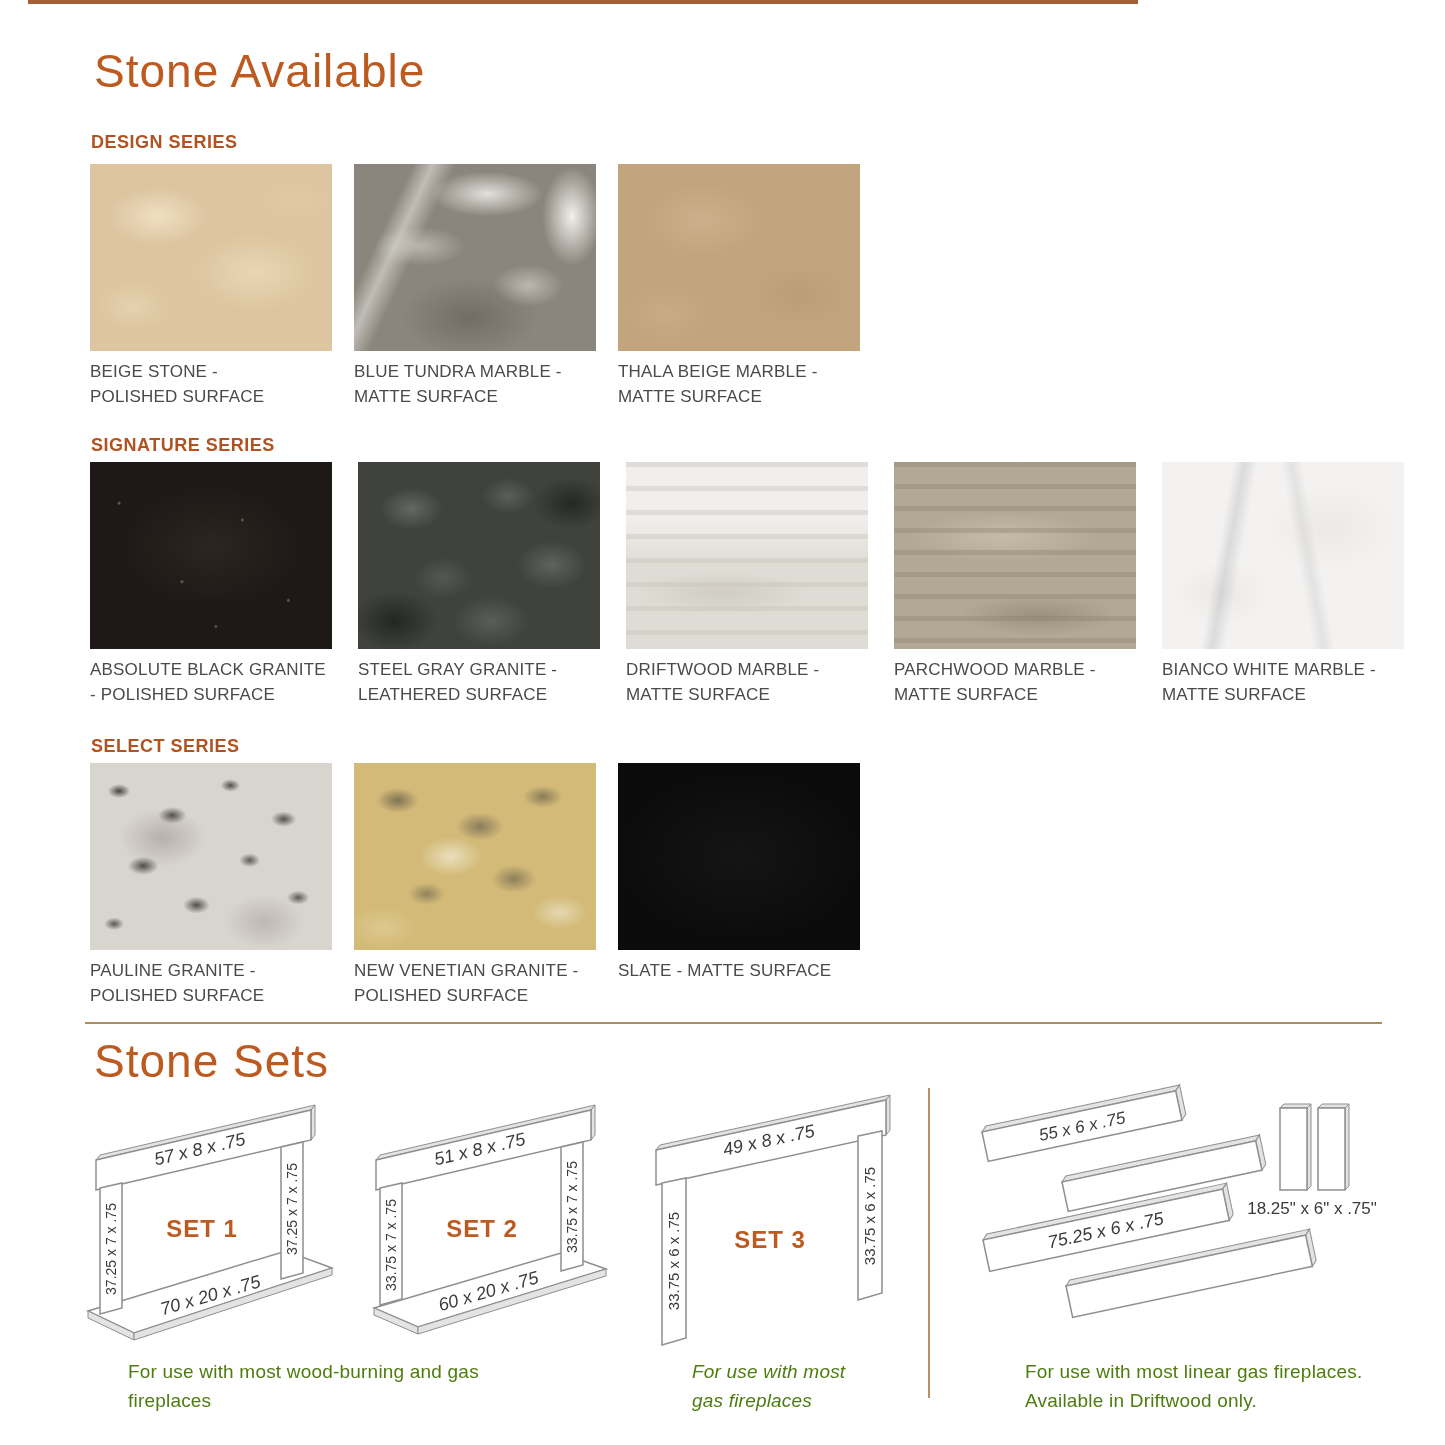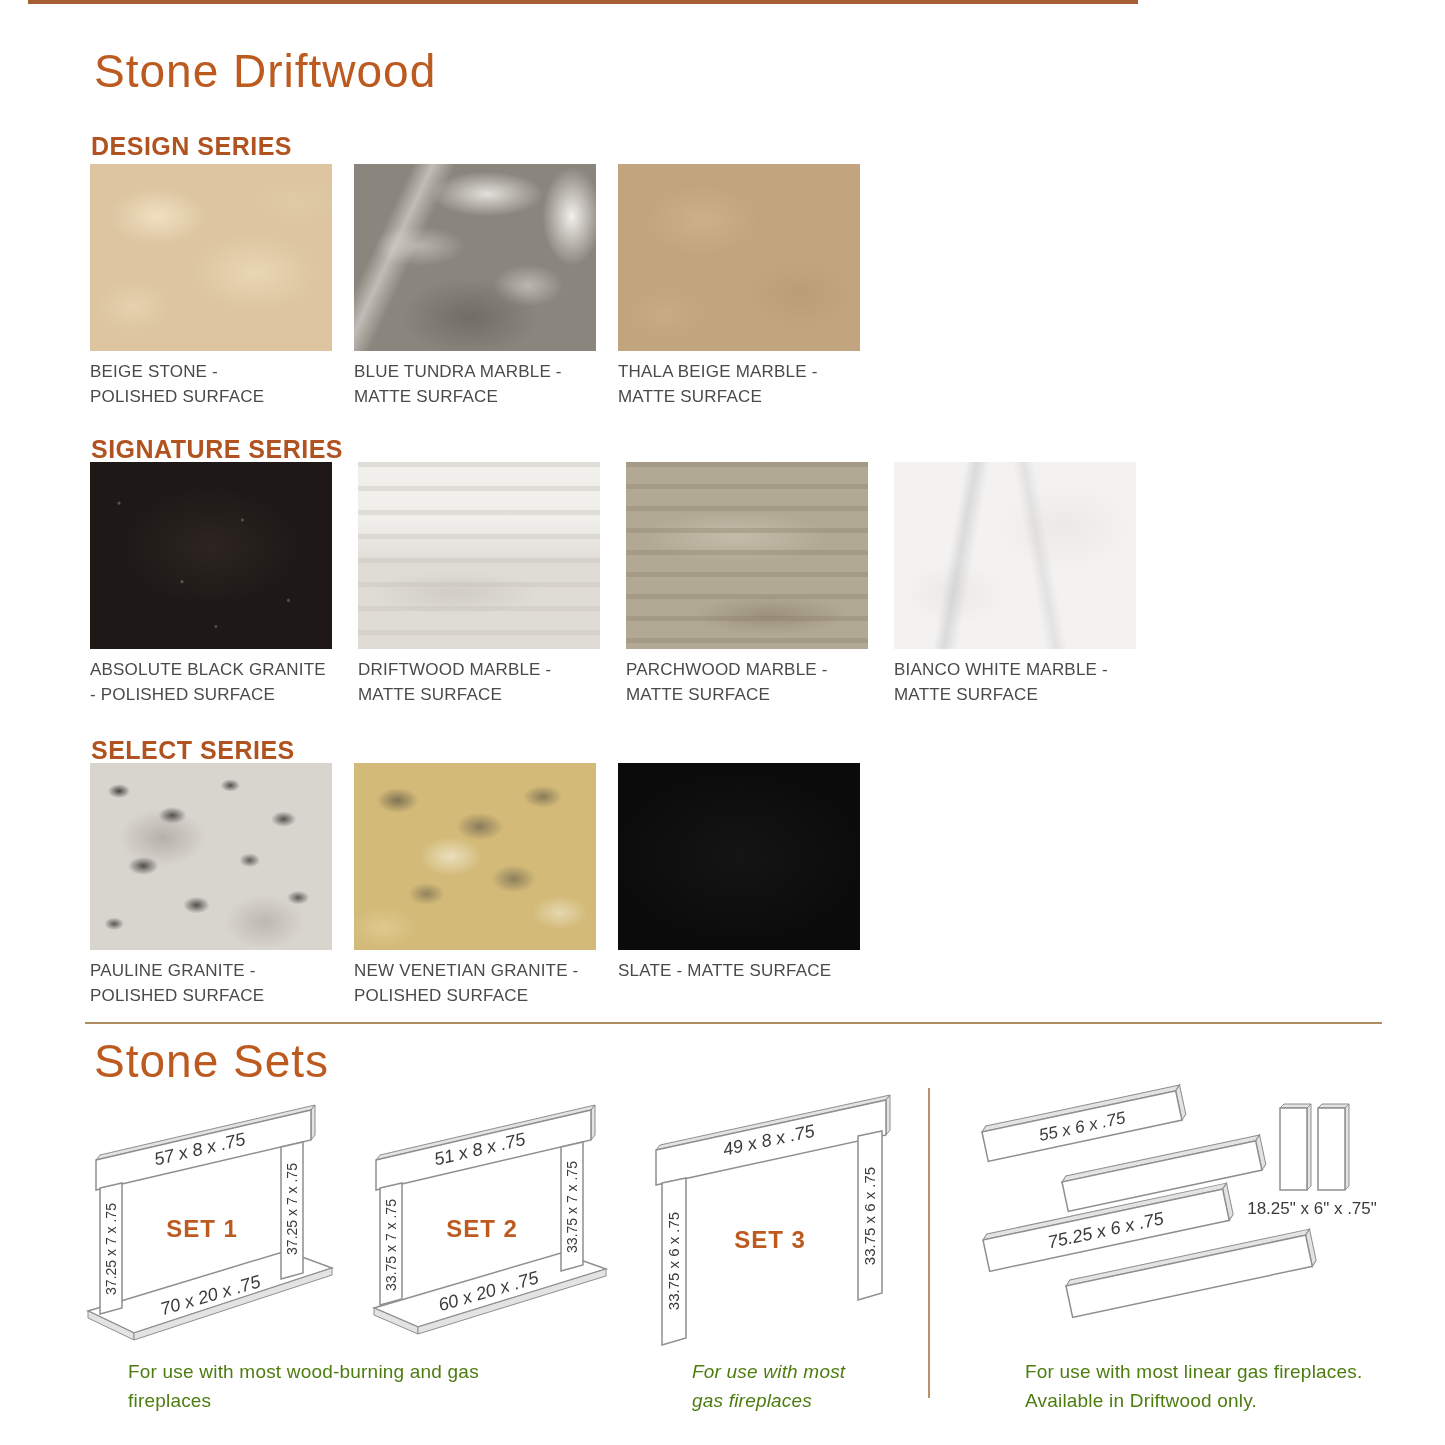--- a/index.html
+++ b/index.html
@@ -2,21 +2,21 @@
 <html><head>
 <meta charset="utf-8">
 <style>
   html,body{margin:0;padding:0;background:#fff;}
   .page{position:relative;width:1445px;height:1445px;background:#ffffff;overflow:hidden;
         font-family:"Liberation Sans","DejaVu Sans",sans-serif;}
   .topline{position:absolute;left:28px;top:0;width:1110px;height:4px;background:#a85e33;}
   .h1{position:absolute;font-size:46px;color:#bc5a1f;letter-spacing:1px;font-weight:400;}
   .title-surrounds{left:94px;top:44px;}
   .title-sets{left:94px;top:1034px;}
-  .series-heading{position:absolute;left:91px;font-size:25px;font-weight:bold;color:#b15320;letter-spacing:.5px;}
+  .series-heading{position:absolute;left:91px;font-size:18px;font-weight:bold;color:#b15320;letter-spacing:.5px;}
   .row{position:absolute;left:90px;display:flex;gap:22px;}
   .cell{width:242px;}
   .swatch{width:242px;height:187px;}
   .stone-label{margin-top:9px;font-size:17px;line-height:1.45;color:#4a4a4a;letter-spacing:.2px;}
   .hr{position:absolute;left:85px;top:1022px;width:1297px;height:2px;background:#ae8c60;}
   .vr{position:absolute;left:928px;top:1088px;width:2px;height:310px;background:#b79168;}
   svg.diagram{position:absolute;overflow:visible;}
   .face{fill:#ffffff;stroke:#8f8f8f;stroke-width:1.5;}
   .sliver{fill:#e3e3e3;stroke:#8f8f8f;stroke-width:1;}
   .dim{fill:#3a3a3a;font-size:18px;font-style:italic;}
@@ -92,21 +92,21 @@
     radial-gradient(ellipse 40px 24px at 85% 80%, rgba(236,228,200,.7), transparent 70%),
     radial-gradient(ellipse 50px 30px at 12% 88%, rgba(226,206,150,.7), transparent 70%);}
   .tx-slate{background-image:radial-gradient(ellipse 160px 110px at 50% 50%, rgba(30,30,30,.5), transparent 80%);}
 </style>
 </head>
 <body>
 
 <div class="page">
   <div class="topline"></div>
 
-  <div class="h1 title-surrounds">Stone Driftwood</div>
+  <div class="h1 title-surrounds">Stone Available</div>
 
   <div class="series-heading" style="top:132px;">DESIGN SERIES</div>
   <div class="row" style="top:164px;">
     <div class="cell">
       <div class="swatch tx-beige" style="background-color: rgb(220, 197, 160);"></div>
       <div class="stone-label">
         <div>BEIGE STONE -</div>
         <div>POLISHED SURFACE</div>
       </div>
     </div>
@@ -126,20 +126,27 @@
     </div>
   </div>
 
   <div class="series-heading" style="top:435px;">SIGNATURE SERIES</div>
   <div class="row" style="top:462px;gap:26px;">
     <div class="cell">
       <div class="swatch tx-absblack" style="background-color: rgb(30, 25, 23);"></div>
       <div class="stone-label">
         <div>ABSOLUTE BLACK GRANITE</div>
         <div>- POLISHED SURFACE</div>
+      </div>
+    </div>
+    <div class="cell">
+      <div class="swatch tx-steel" style="background-color: rgb(63, 66, 61);"></div>
+      <div class="stone-label">
+        <div>STEEL GRAY GRANITE -</div>
+        <div>LEATHERED SURFACE</div>
       </div>
     </div>
     <div class="cell">
       <div class="swatch tx-driftwood" style="background-color: rgb(223, 220, 213);"></div>
       <div class="stone-label">
         <div>DRIFTWOOD MARBLE -</div>
         <div>MATTE SURFACE</div>
       </div>
     </div>
     <div class="cell">

